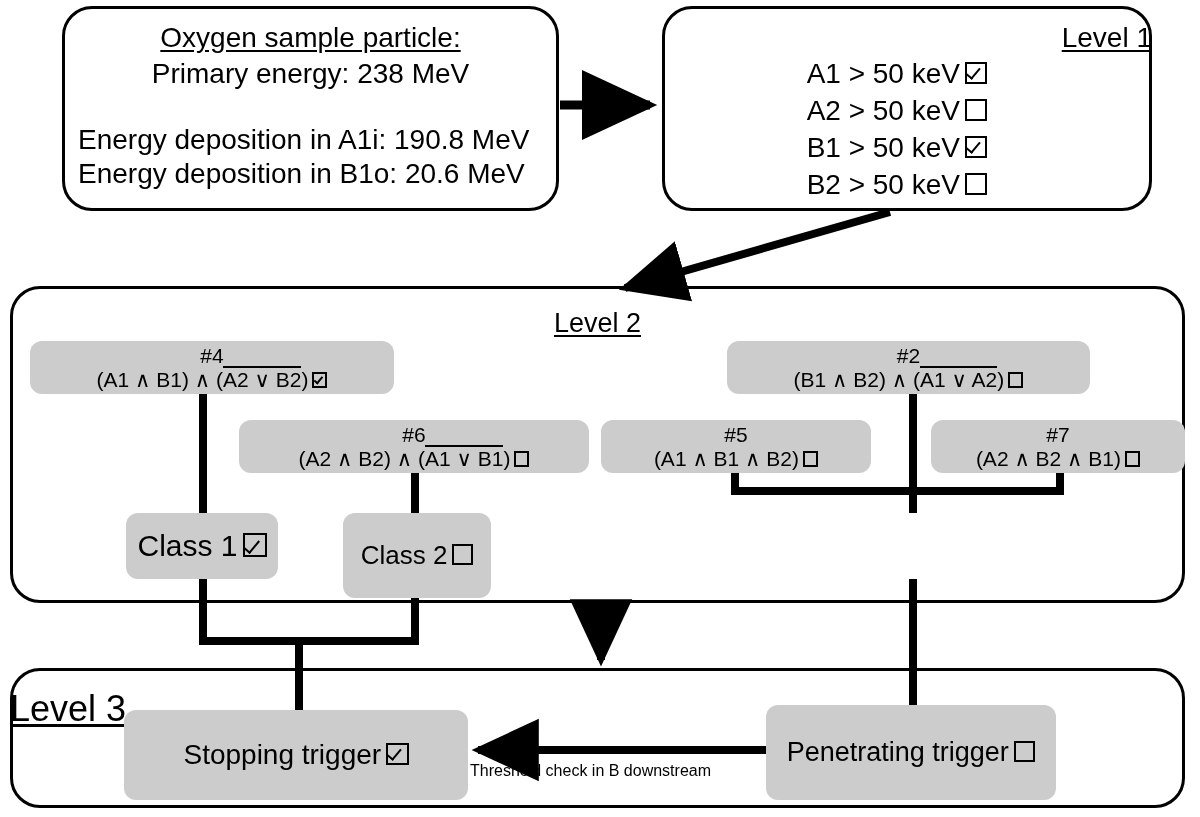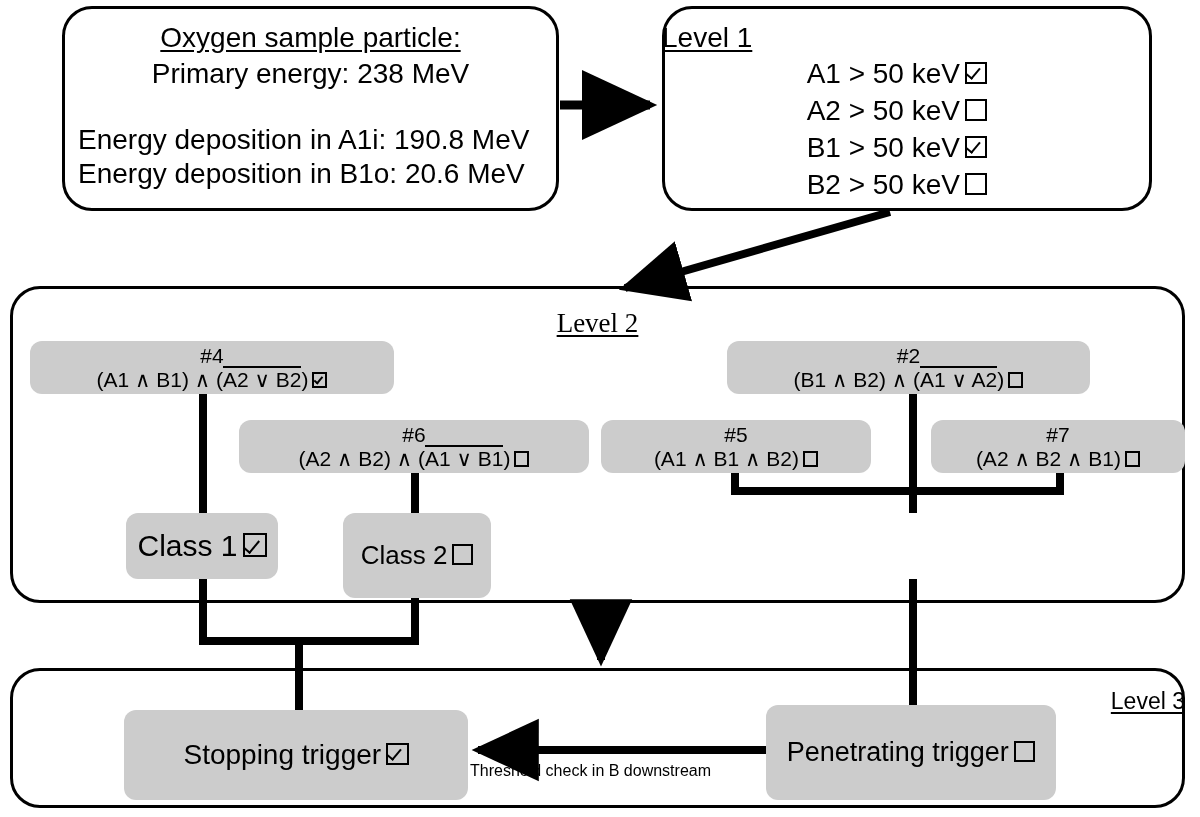--- a/index.html
+++ b/index.html
@@ -65,40 +65,40 @@
     left: 62px; top: 58px; width: 497px;
     font-size: 28px; text-align: center;
   }
   #info-dep1 { left: 78px; top: 124px; font-size: 28px; }
   #info-dep2 { left: 78px; top: 158px; font-size: 28px; }
 
   
   #l1-frame { left: 662px; top: 6px; width: 490px; height: 205px; }
   #l1-title {
     left: 662px; top: 22px; width: 490px;
-    font-size: 28px; text-align: left;
+    font-size: 28px; text-align: right;
   }
   .l1-row {
     position: absolute;
     left: 662px;
     width: 470px;
     font-size: 28px;
     text-align: center;
     white-space: nowrap;
   }
   #l1-row-0 { top: 58px; }
   #l1-row-1 { top: 95px; }
   #l1-row-2 { top: 132px; }
   #l1-row-3 { top: 169px; }
 
   
   #l2-frame { left: 10px; top: 286px; width: 1175px; height: 317px; }
   #l2-title {
     left: 10px; top: 308px; width: 1175px;
-    font-size: 27px; text-align: center; font-family: Liberation Serif, serif;
+    font-size: 27px; text-align: center;
   }
 
   
   #cond-4 { left: 30px; top: 341px; width: 364px; height: 53px; }
   #cond-6 { left: 239px; top: 420px; width: 350px; height: 53px; }
   #cond-2 { left: 727px; top: 341px; width: 363px; height: 53px; }
   #cond-5 { left: 601px; top: 420px; width: 270px; height: 53px; }
   #cond-7 { left: 931px; top: 420px; width: 254px; height: 53px; }
 
   .cond-inner {
@@ -114,21 +114,21 @@
 
   
   #class-1 { left: 126px; top: 513px; width: 152px; height: 66px; font-size: 30px; }
   #class-2 { left: 343px; top: 513px; width: 148px; height: 85px; font-size: 26px; }
   #class-3 { left: 836px; top: 513px; width: 152px; height: 66px; font-size: 26px; }
 
   
   #l3-frame { left: 10px; top: 668px; width: 1175px; height: 140px; }
   #l3-title {
     left: 10px; top: 688px; width: 1175px;
-    font-size: 23px; text-align: right;
+    font-size: 36px; text-align: left;
   }
   #stop-box { left: 124px; top: 710px; width: 344px; height: 90px; font-size: 28px; }
   #pen-box { left: 766px; top: 705px; width: 290px; height: 95px; font-size: 27px; }
   #edge-label {
     left: 470px; top: 762px; font-size: 16px; white-space: nowrap;
   }
 
   .cb {
     display: inline-block;
     position: relative;

